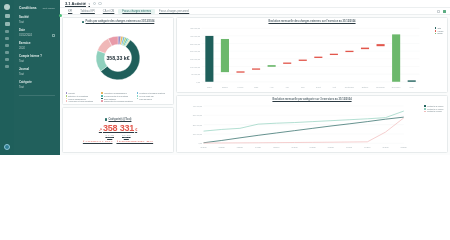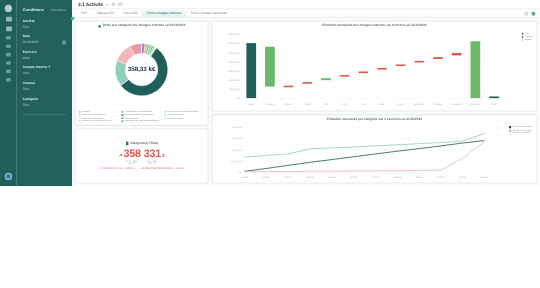--- a/index.html
+++ b/index.html
@@ -47,21 +47,21 @@
     justify-content:space-between; align-items:center;
   }
   .fval .cal { width:3px;height:3px;border:.4px solid #bcd8d4; border-radius:.5px; opacity:.8;}
   .fdivider { height:.4px; background:rgba(255,255,255,.13); margin:5px 0 5px 0;}
   .fpanel-edge {
     position:absolute; top:14px; right:-1.5px;
     width:3px;height:3px;background:#4ec07a;border-radius:50%;
   }
 
   
-  .main { flex:1; height:155px; background:#fbfcfc; display:flex; flex-direction:column; }
+  .main { flex:1; height:155px; background:#fbfcfc; display:flex; flex-direction:column;text-decoration:underline; }
 
   .topbar {
     height:9px; background:#ffffff;
     display:flex; align-items:center; gap:2.5px;
     padding:0 5px; border-bottom:.4px solid #eceff0;
   }
   .topbar-title { font-size:4px; font-weight:bold; color:#1b2b33; }
   .topbar-caret { font-size:3px; color:#9aa7ad; }
   .topbar-ico { width:3.4px;height:3.4px;border-radius:50%;border:.4px solid #c3ccd0; }
 

